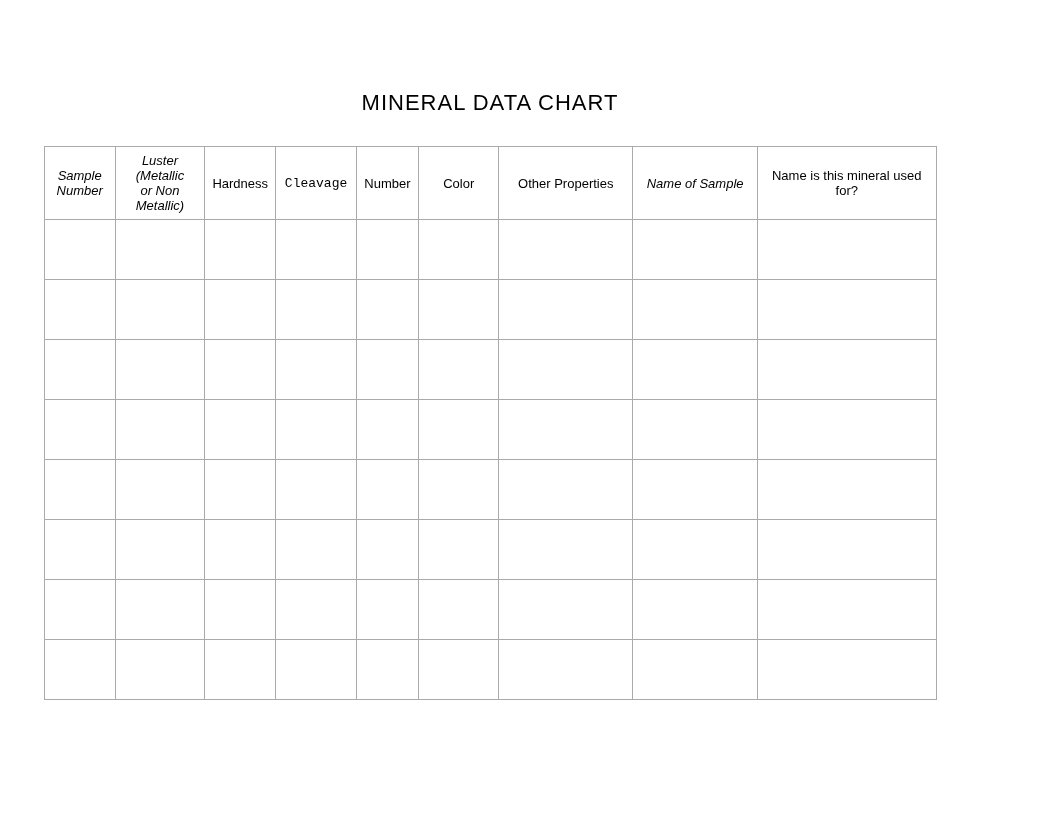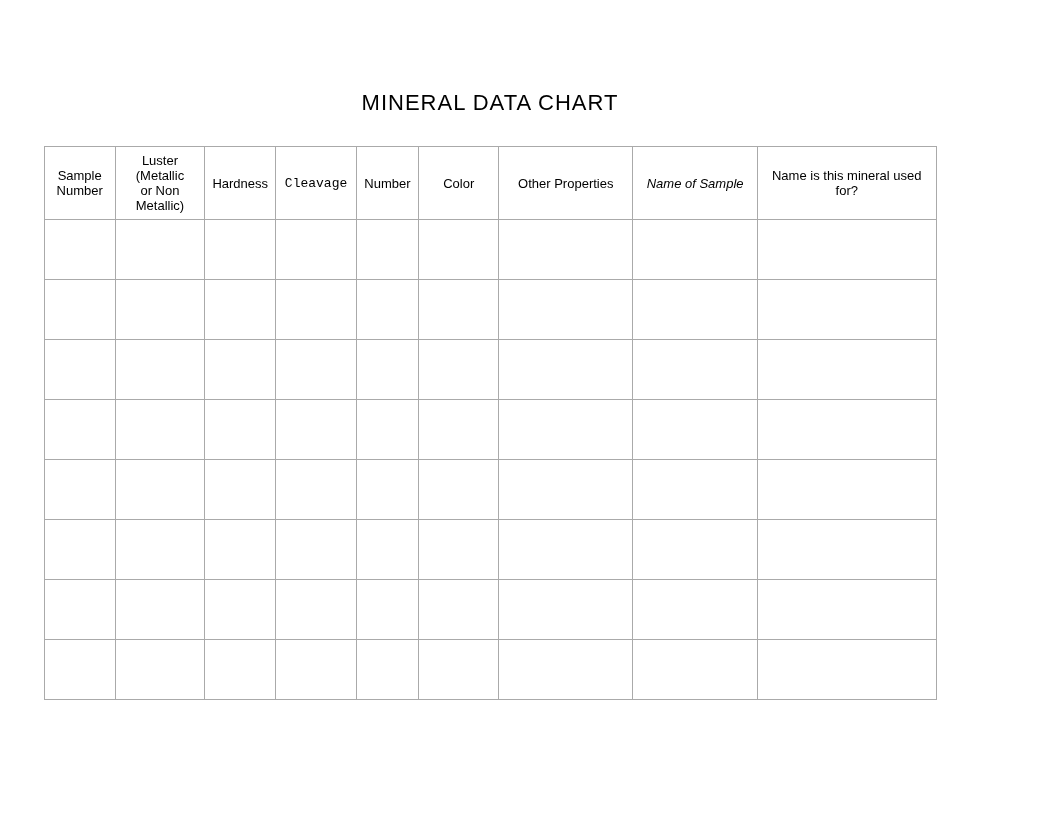--- a/index.html
+++ b/index.html
@@ -50,22 +50,22 @@
     }
 
     .data-table thead tr th {
       height: 70px;
     }
 
     .data-table tbody tr td {
       height: 60px;
     }
 
-    .col-sample { width: 8%; }
-    .col-luster { width: 10%; }
+    .col-sample { width: 8%; font-style: italic; }
+    .col-luster { width: 10%; font-style: italic; }
     .col-hardness { width: 8%; }
     .col-cleavage { width: 9%; font-family: Liberation Mono, monospace; }
     .col-color { width: 7%; }
     .col-streak { width: 9%; }
     .col-other { width: 15%; margin-top: 44px; }
     .col-name { width: 14%; font-style: italic; }
     .col-used { width: 20%; }
   </style>
 </head>
 <body>

